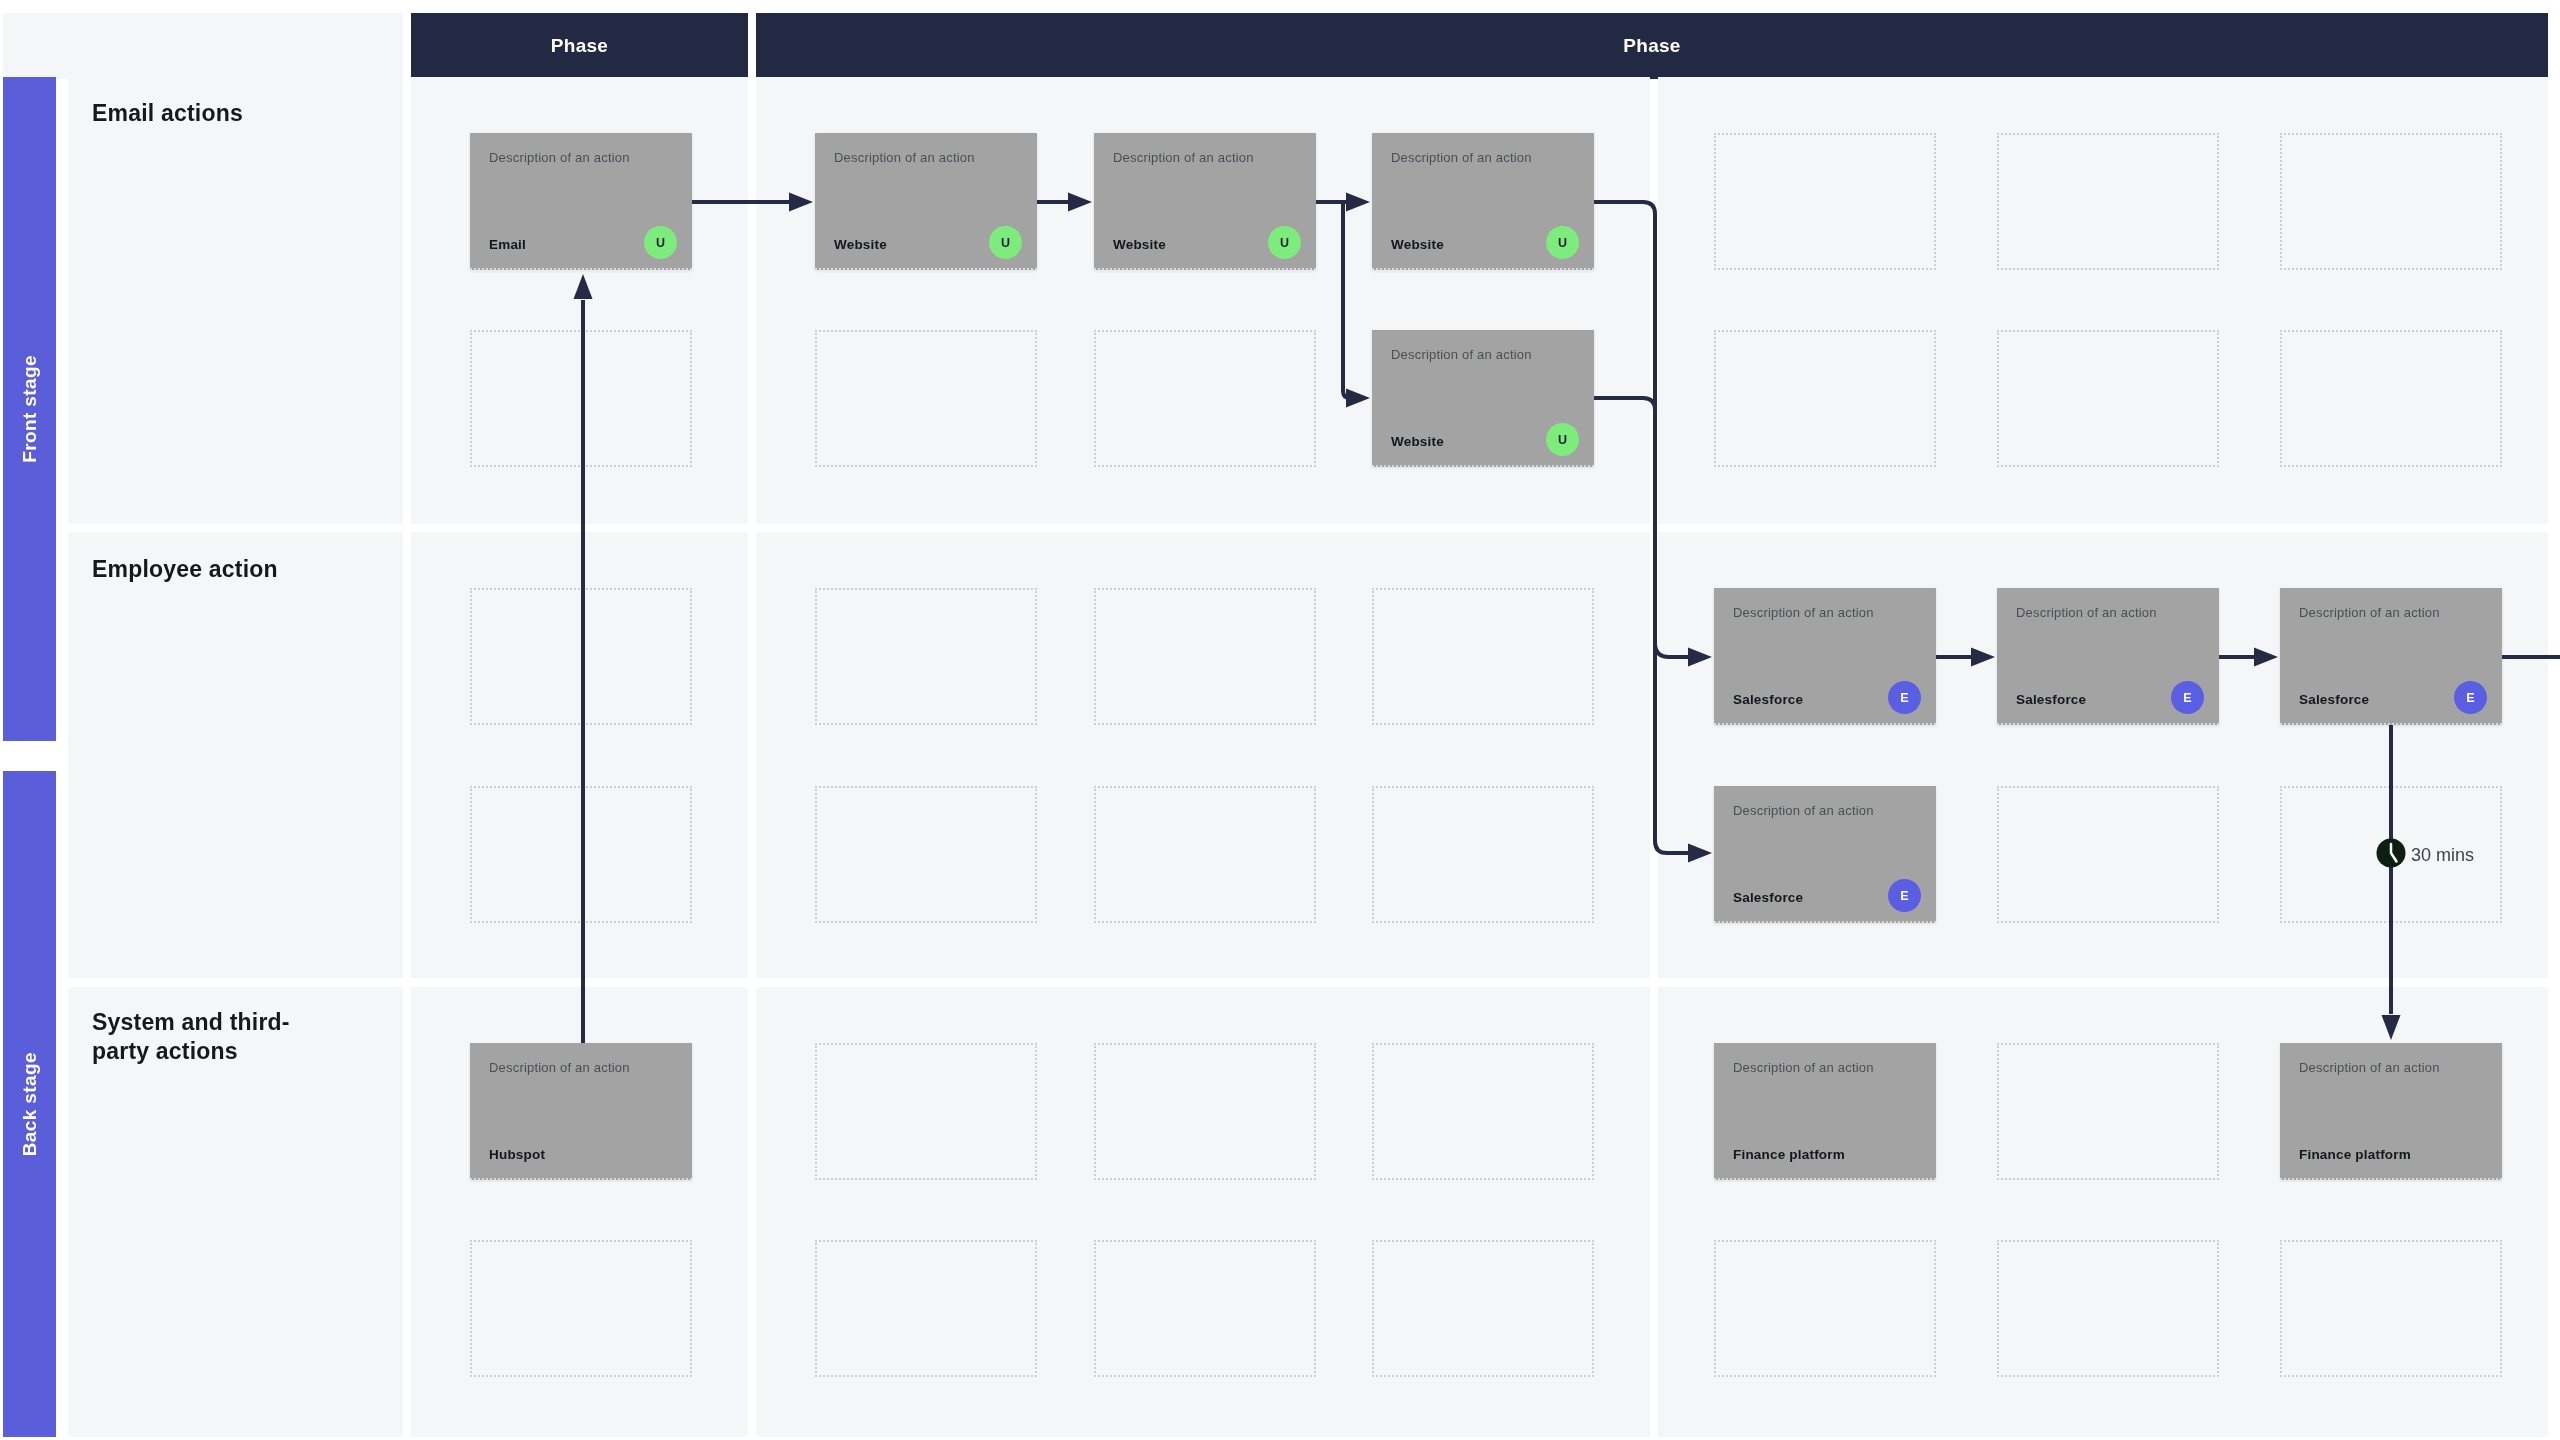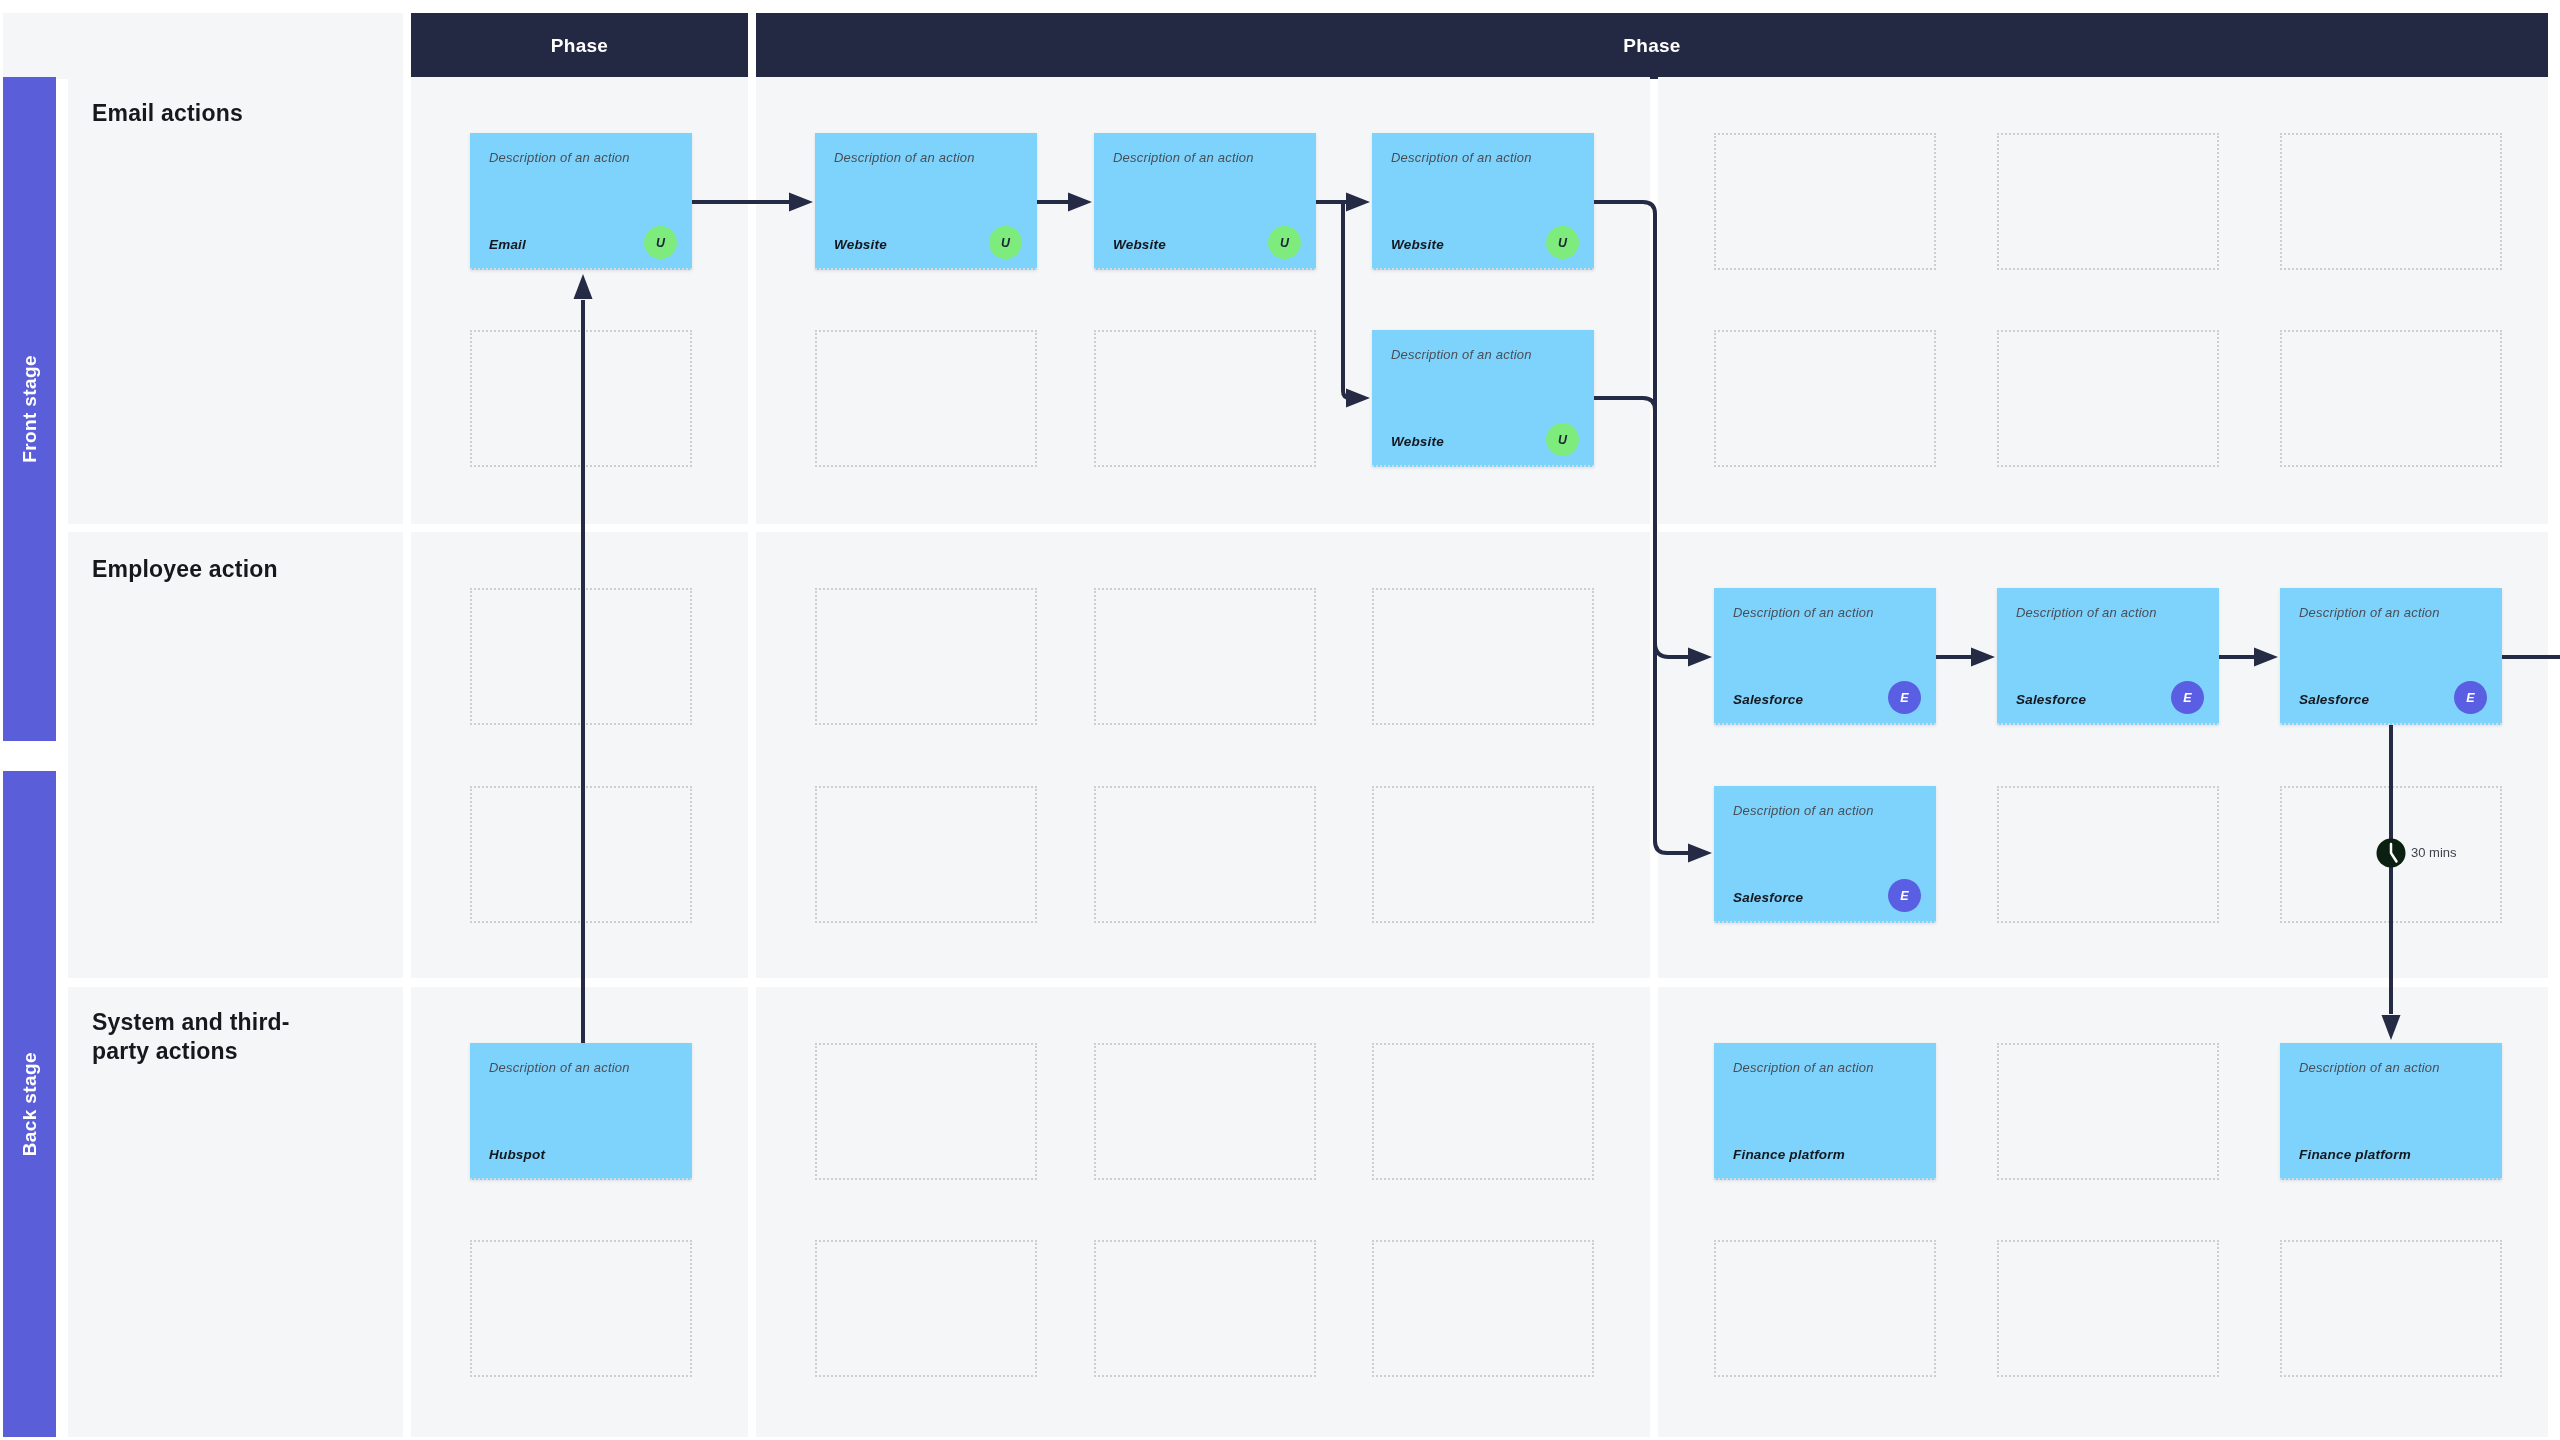--- a/index.html
+++ b/index.html
@@ -24,35 +24,35 @@
   
   .panel{position:absolute;background:#f5f6f8;}
   .row1{top:77px;height:447px;} .row2{top:532px;height:446px;} .row3{top:987px;height:450px;}
   .col-label{left:68px;width:335px;} .col-a{left:411px;width:337px;}
   .col-b{left:756px;width:894px;} .col-c{left:1658px;width:890px;}
   
   .row-title{position:absolute;left:92px;width:250px;color:#16181d;font-size:23px;
     font-weight:700;line-height:1.28;letter-spacing:.2px;}
   .rt1{top:99px;} .rt2{top:555px;} .rt3{top:1008px;}
   
-  .card{position:absolute;width:222px;height:137px;background:#7dd3fc;
-    box-shadow:0 1px 3px rgba(20,24,40,.10);border-bottom:2px dotted #d8d9dd;box-sizing:border-box;font-style:italic;}
+  .card{position:absolute;width:222px;height:137px;background:#a3a3a3;
+    box-shadow:0 1px 3px rgba(20,24,40,.10);border-bottom:2px dotted #d8d9dd;box-sizing:border-box;}
   .card-desc{position:absolute;left:19px;top:17px;right:14px;font-size:13px;color:#4a4e57;letter-spacing:.2px;}
   .card-label{position:absolute;left:19px;bottom:16px;font-size:13.5px;font-weight:700;color:#14171f;letter-spacing:.2px;}
   .badge{position:absolute;right:15px;bottom:9px;width:33px;height:33px;border-radius:50%;
     display:flex;align-items:center;justify-content:center;font-size:12.5px;font-weight:700;}
   .badge-u{background:#7dec7d;color:#1d2236;}
   .badge-e{background:#5a5ee2;color:#ffffff;}
   .slot{position:absolute;width:222px;height:137px;border:2px dotted #cdced2;box-sizing:border-box;}
   
   .wires{position:absolute;left:0;top:0;pointer-events:none;z-index:5;}
   .wire{fill:none;stroke:#262b45;stroke-width:4;}
   .ahead{fill:#262b45;stroke:none;}
   
-  .duration-label{position:absolute;left:2411px;top:845px;font-size:13px;color:#3f434d;z-index:6;}
+  .duration-label{position:absolute;left:2411px;top:845px;font-size:18px;color:#3f434d;z-index:6;}
 </style>
 </head>
 <body>
 
 <div class="canvas">
 
   <div class="hdr hdr-left"></div>
   <div class="hdr hdr-phase hdr-phase1">
     <span>Phase</span>
   </div>

